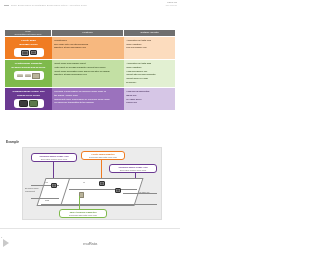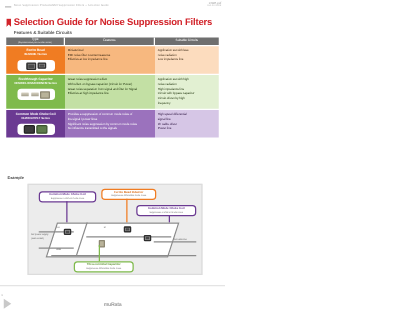--- a/index.html
+++ b/index.html
@@ -163,27 +163,20 @@
 
   <div class="topbar">
     <div class="dash"></div>
     <div class="crumbs">Noise Suppression Products/EMI Suppression Filters  &gt;  Selection Guide</div>
     <div class="docmeta">
       <div class="m1">C31E.pdf</div>
       <div class="m2">Jan.10.2019</div>
     </div>
   </div>
 
-  <div class="title-wrap">
-    <div class="title-row">
-      <div class="bookmark"></div>
-      <div class="title">Selection Guide for Noise Suppression Filters</div>
-    </div>
-    <div class="subtitle">Features &amp; Suitable Circuits</div>
-  </div>
 
   <div class="table">
 
     <div class="thead">
       <div class="th col1">
         <div>Type</div>
         <div class="sub">(Representative part number series)</div>
       </div>
       <div class="th col2">
         <div>Features</div>

